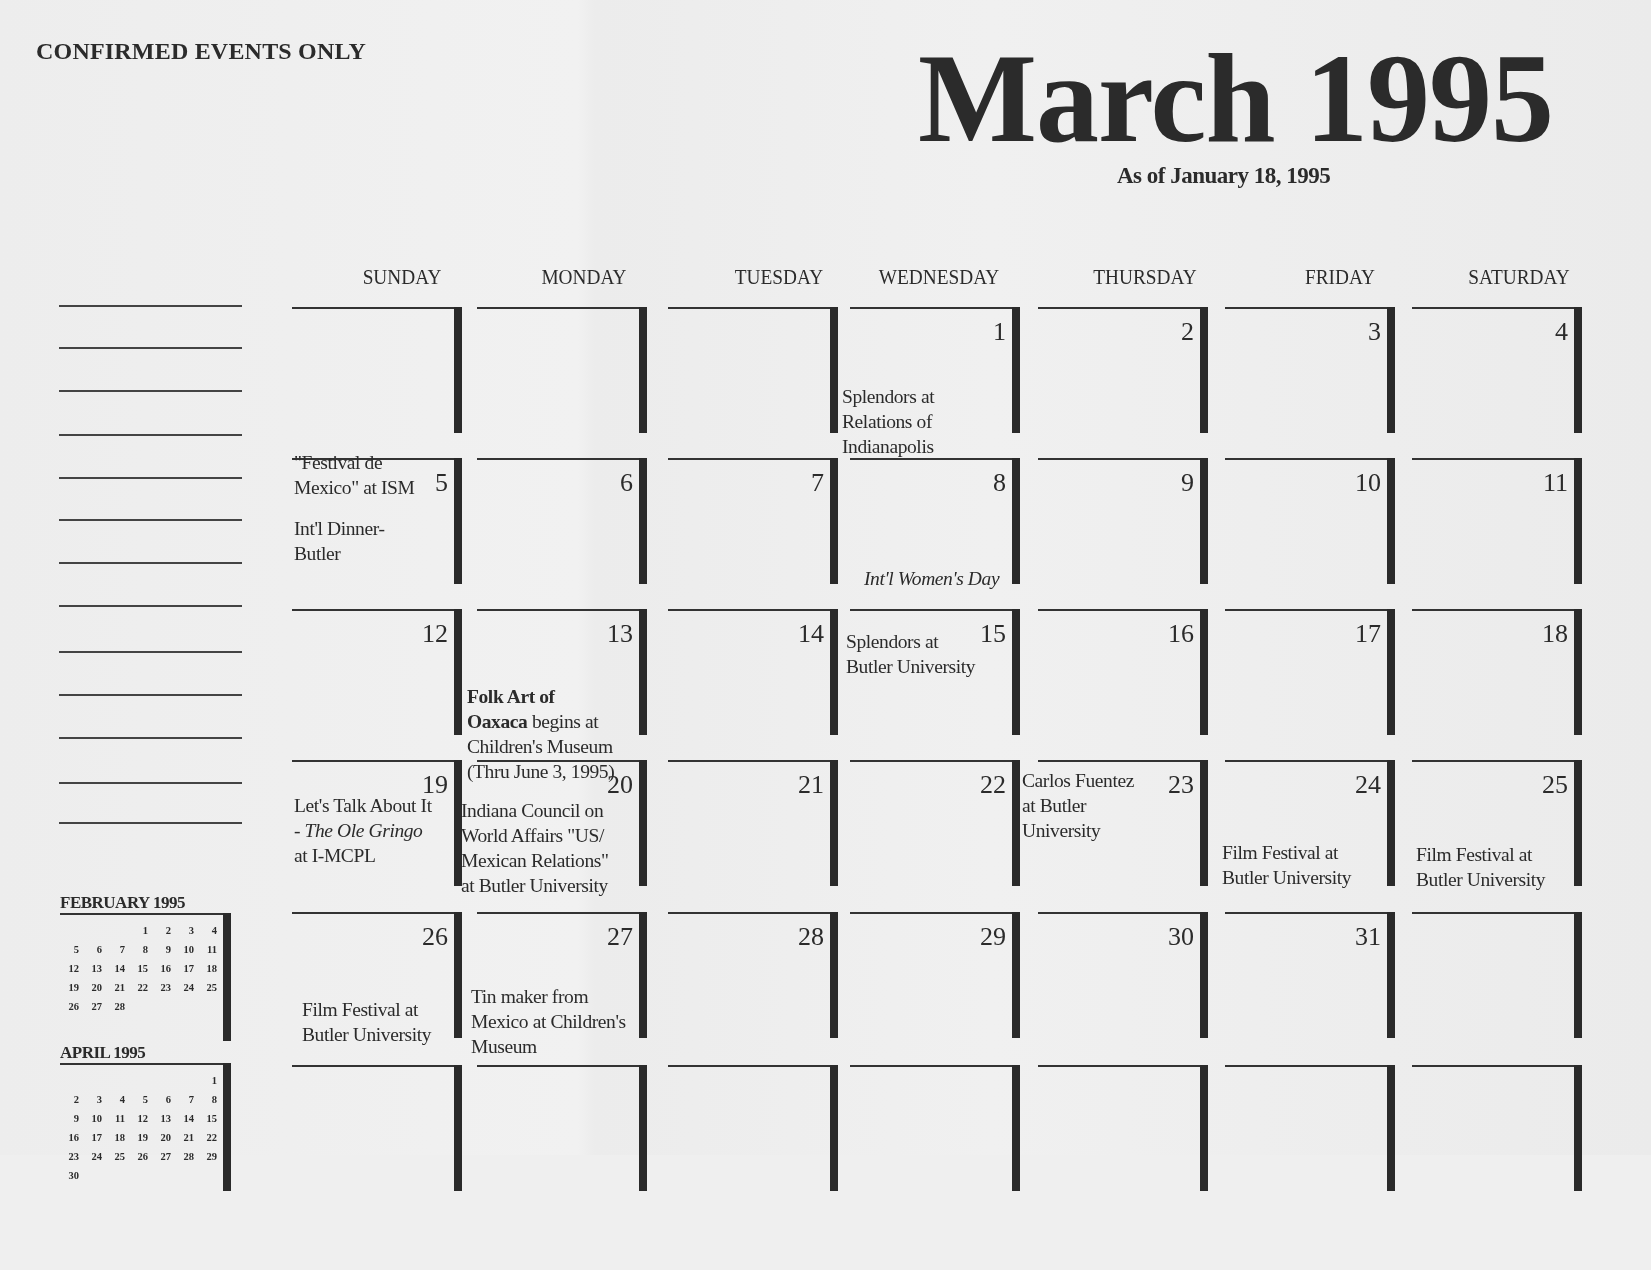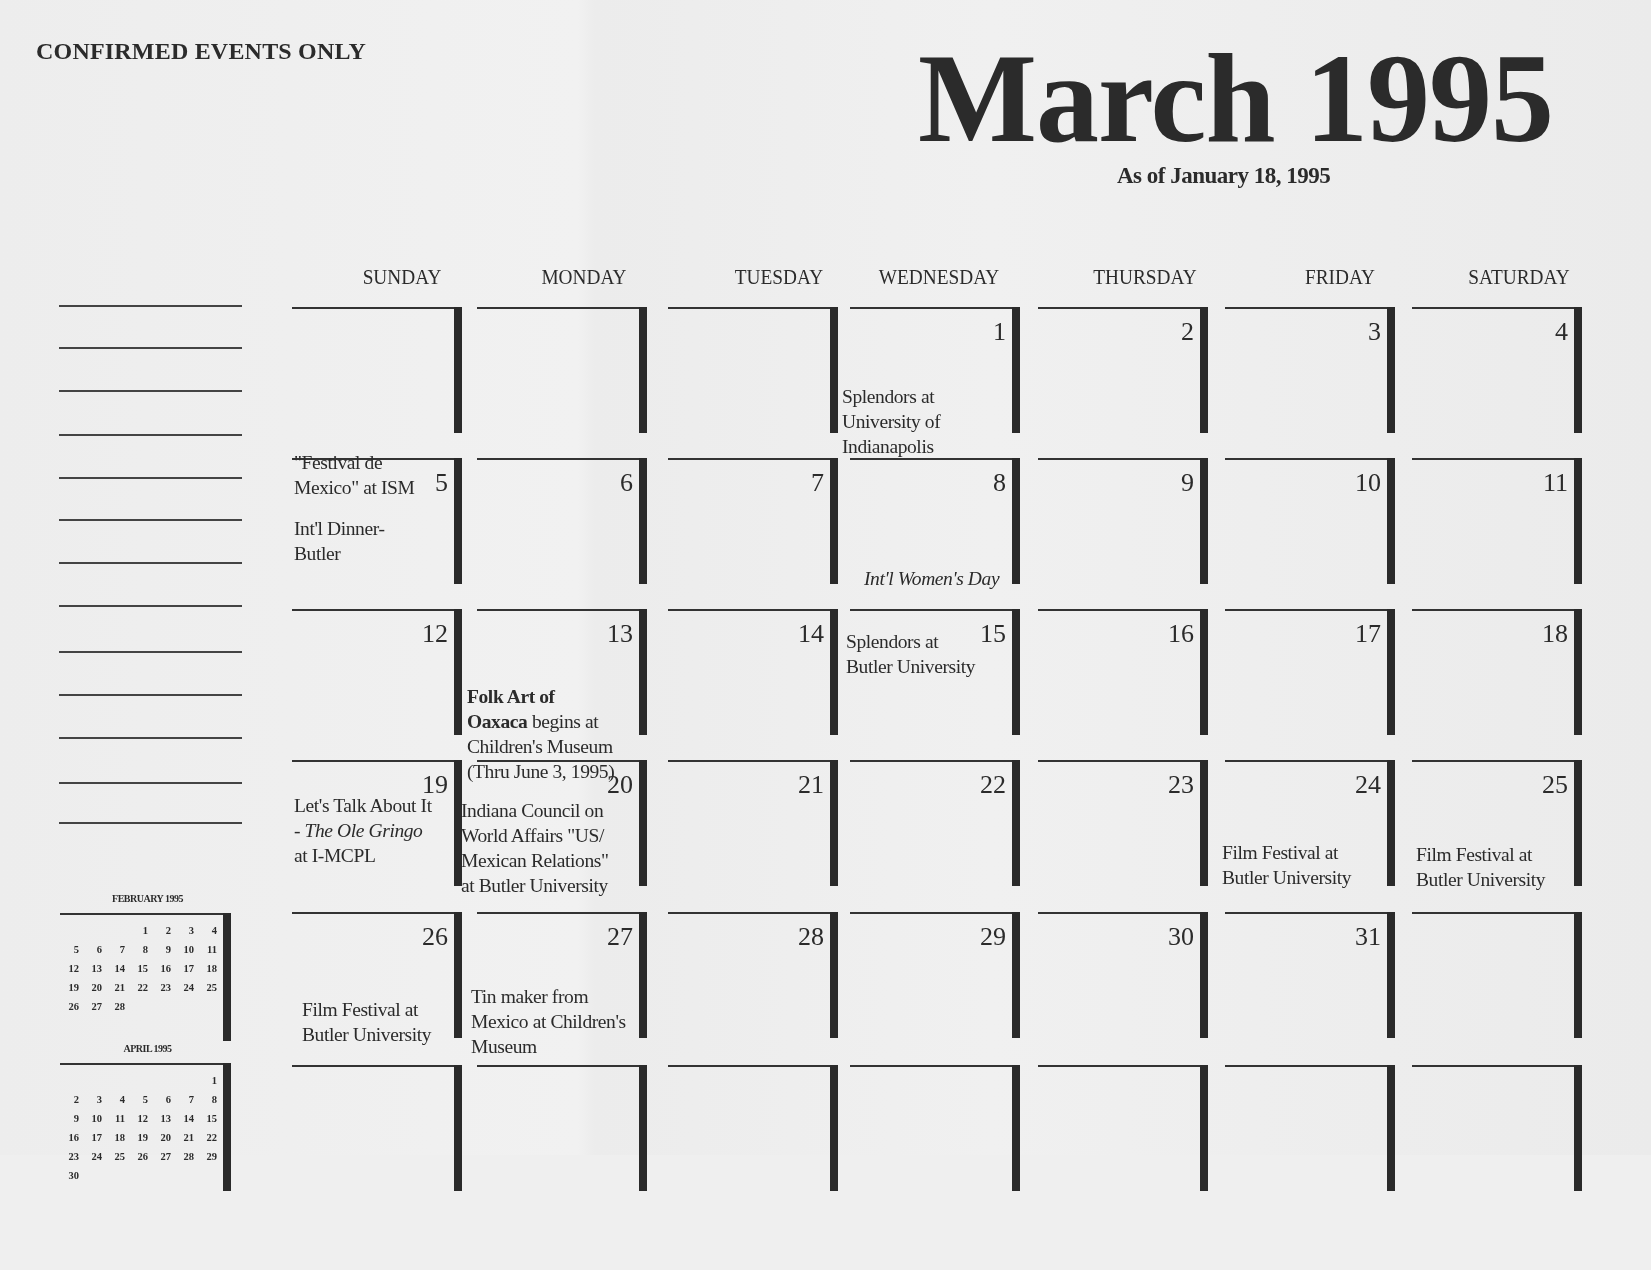--- a/index.html
+++ b/index.html
@@ -22,21 +22,21 @@
   .cell .top { position: absolute; left: 0; top: 0; right: 6px; height: 2px; background: #333; }
   .cell .bar { position: absolute; right: 0; top: 0; width: 8px; height: 126px; background: #2a2a2a; }
   .cell .num { position: absolute; right: 14px; top: 10px; font-size: 26px; }
   .ev { position: absolute; font-size: 19.5px; line-height: 25px; white-space: nowrap; letter-spacing: -0.4px; }
   .ev i { font-style: italic; }
   .ev b { font-weight: bold; }
 
   .noteline { position: absolute; left: 59px; width: 183px; height: 2px; background: #444; }
 
   .mini { position: absolute; left: 60px; width: 175px; }
-  .mini .mtitle { font-size: 10px; font-weight: bold; letter-spacing: -0.5px; text-align: center; }
+  .mini .mtitle { font-size: 17px; font-weight: bold; letter-spacing: -0.5px; }
   .mini .mrule { position: absolute; left: 0; top: 20px; width: 170px; height: 2px; background: #333; }
   .mini .mbar { position: absolute; left: 163px; top: 20px; width: 8px; background: #2a2a2a; }
   .mini .mgrid { position: absolute; left: 0; top: 30px; display: grid; grid-template-columns: repeat(7, 23px); row-gap: 3px; font-size: 10.5px; font-weight: bold; }
   .mini .mgrid span { text-align: right; padding-right: 4px; height: 16px; line-height: 16px; }
 </style>
 </head>
 <body>
 
 <div class="page">
   <div class="confirmed">CONFIRMED EVENTS ONLY</div>
@@ -82,21 +82,21 @@
         <div class="top"></div>
         <div class="bar"></div>
         <div class="num"></div>
       </div>
       <div class="cell" style="left: 850px; top: 307px;">
         <div class="top"></div>
         <div class="bar"></div>
         <div class="num">1</div>
         <div class="ev" style="left: -8px; top: 77px;">
           <div>Splendors at</div>
-          <div>University of</div>
+          <div>Relations of</div>
           <div>Indianapolis</div>
         </div>
       </div>
       <div class="cell" style="left: 1038px; top: 307px;">
         <div class="top"></div>
         <div class="bar"></div>
         <div class="num">2</div>
       </div>
       <div class="cell" style="left: 1225px; top: 307px;">
         <div class="top"></div>
@@ -226,20 +226,25 @@
       </div>
       <div class="cell" style="left: 850px; top: 760px;">
         <div class="top"></div>
         <div class="bar"></div>
         <div class="num">22</div>
       </div>
       <div class="cell" style="left: 1038px; top: 760px;">
         <div class="top"></div>
         <div class="bar"></div>
         <div class="num">23</div>
+        <div class="ev" style="left: -16px; top: 8px;">
+          <div>Carlos Fuentez</div>
+          <div>at Butler</div>
+          <div>University</div>
+        </div>
       </div>
       <div class="cell" style="left: 1225px; top: 760px;">
         <div class="top"></div>
         <div class="bar"></div>
         <div class="num">24</div>
         <div class="ev" style="left: -3px; top: 80px;">
           <div>Film Festival at</div>
           <div>Butler University</div>
         </div>
       </div>

